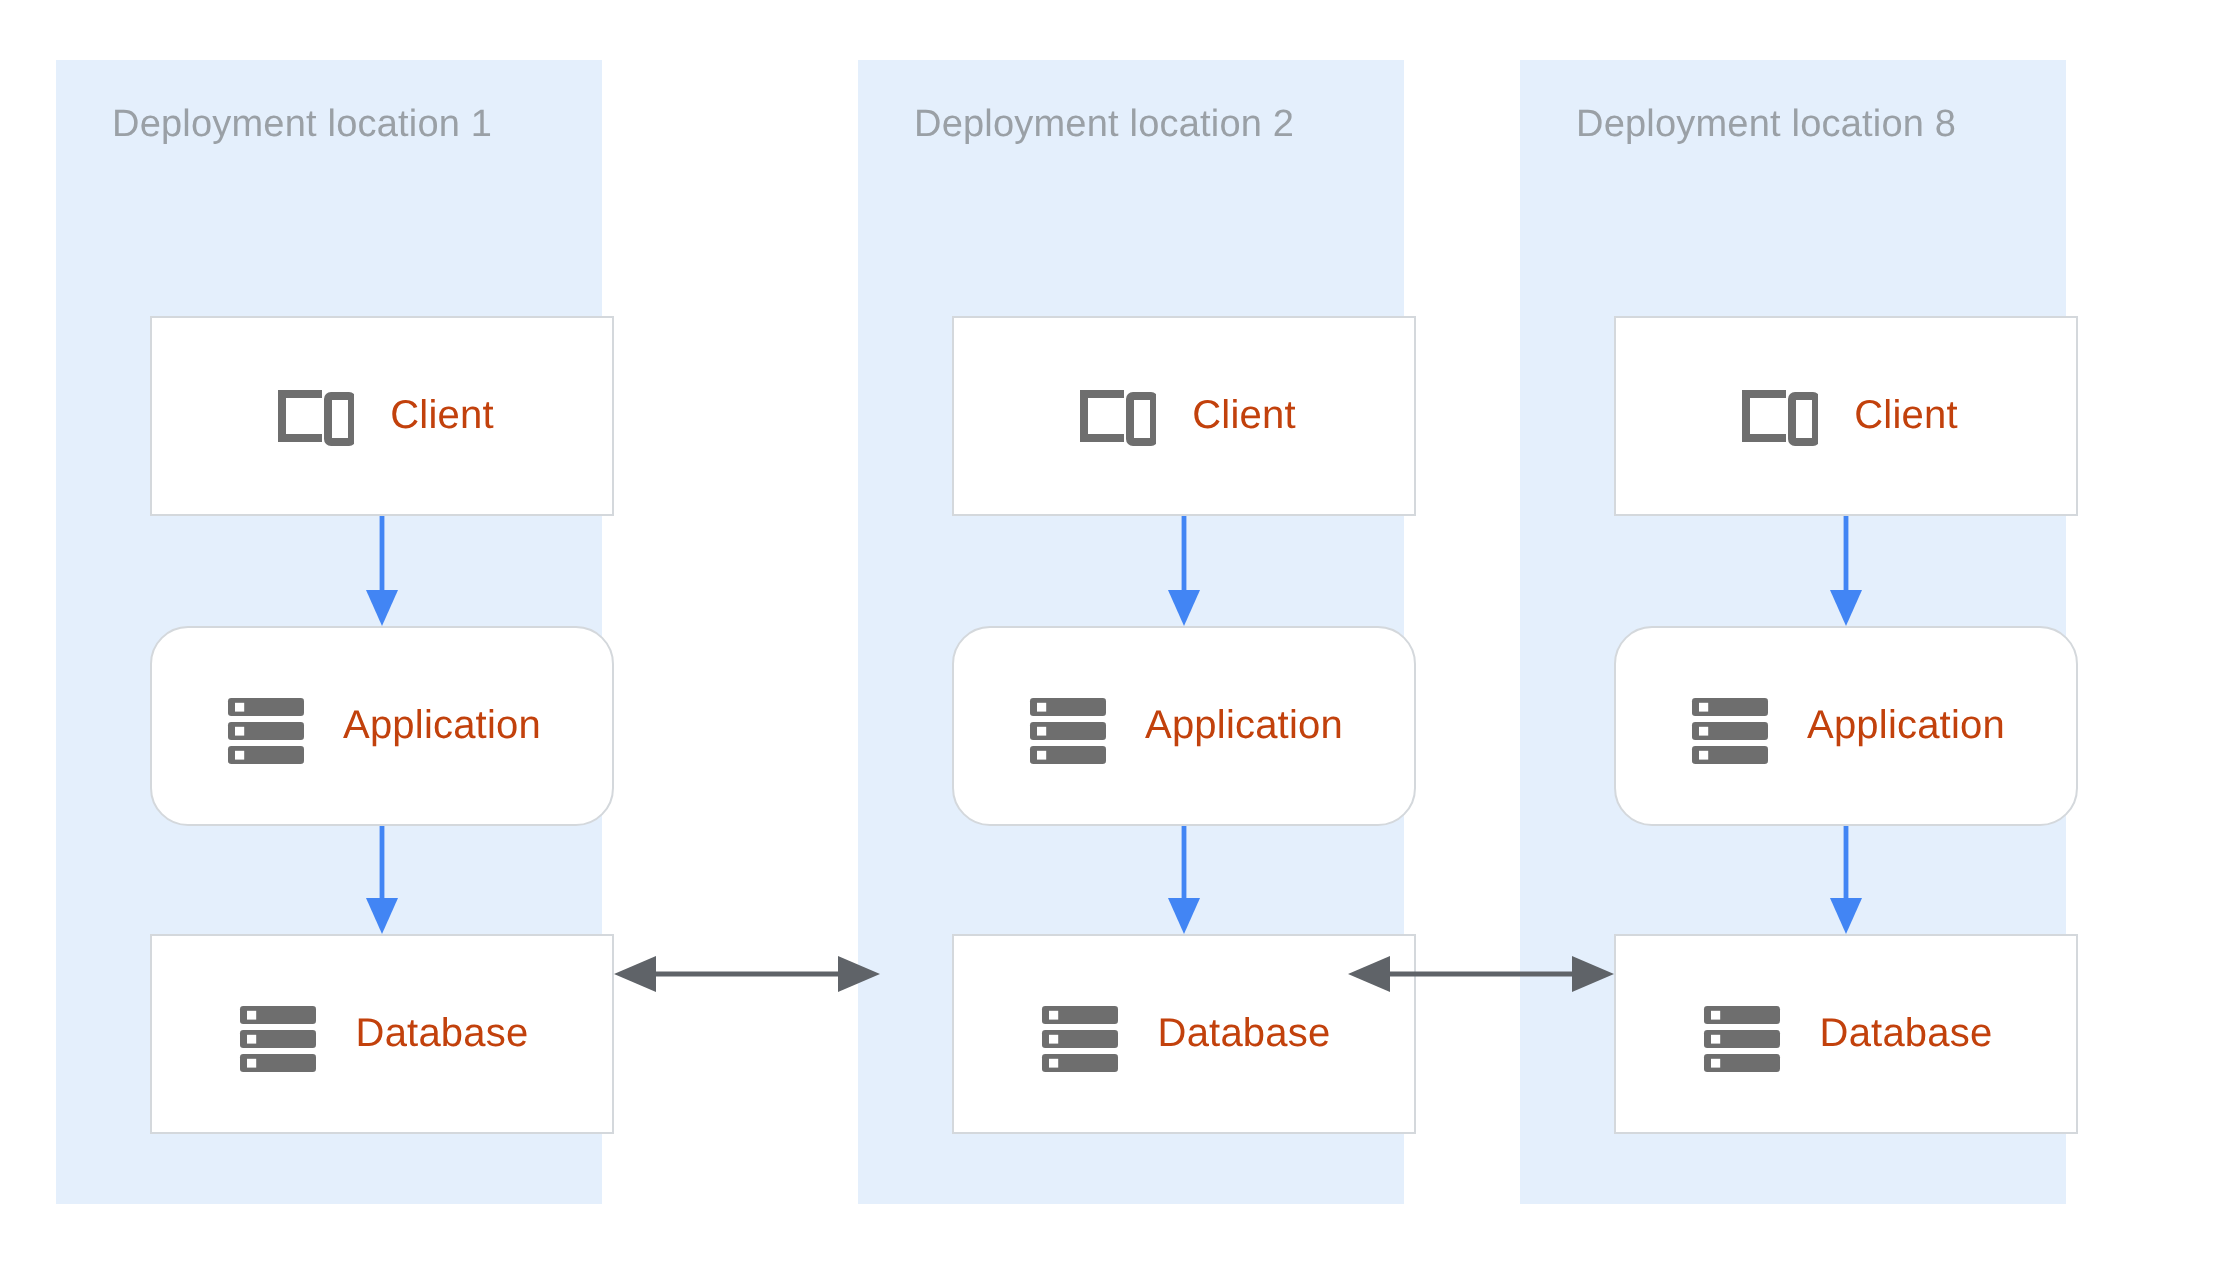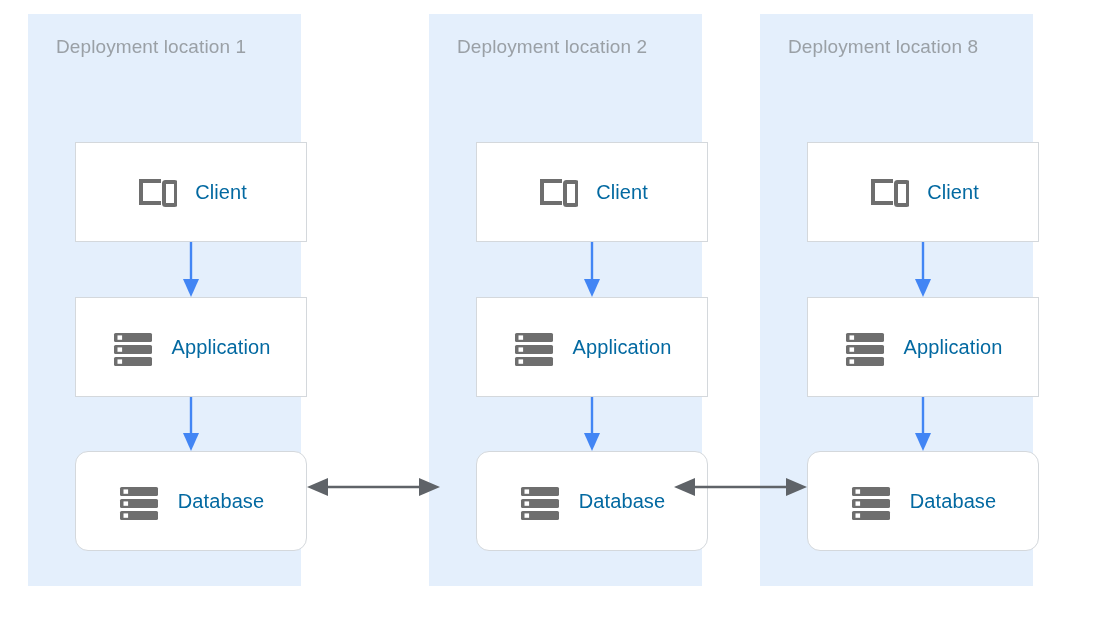--- a/index.html
+++ b/index.html
@@ -18,21 +18,21 @@
   #canvas {
     position: relative;
     width: 1120px;
     height: 636px;
     background: #ffffff;
   }
 
   
   .panel {
     position: absolute;
-    top: 14px;
+    top: 30px;
     width: 273px;
     height: 572px;
     background: #e4effc;
     box-sizing: border-box;
     text-decoration: underline;
   }
   #panel-0 { left: 28px; }
   #panel-1 { left: 393px; margin-left: 36px; }
   #panel-2 { left: 760px; }
 
@@ -54,26 +54,26 @@
     box-sizing: border-box;
     display: flex;
     align-items: center;
     justify-content: center;
     gap: 18px;
     height: 100px;
     width: 232px;
     left: 47px;
   }
   .node.client      { top: 128px; }
-  .node.application { top: 283px; }
-  .node.database    { top: 437px; border-radius: 13px; }
+  .node.application { top: 283px; border-radius: 19px; }
+  .node.database    { top: 437px; }
 
   .node-label {
     font-size: 20px;
-    color: #0369a1;
+    color: #c2410c;
     white-space: nowrap;
     letter-spacing: 0.1px;
   }
 
   .node-icon {
     width: 42px;
     height: 42px;
     flex: 0 0 42px;
     display: block;
   }

